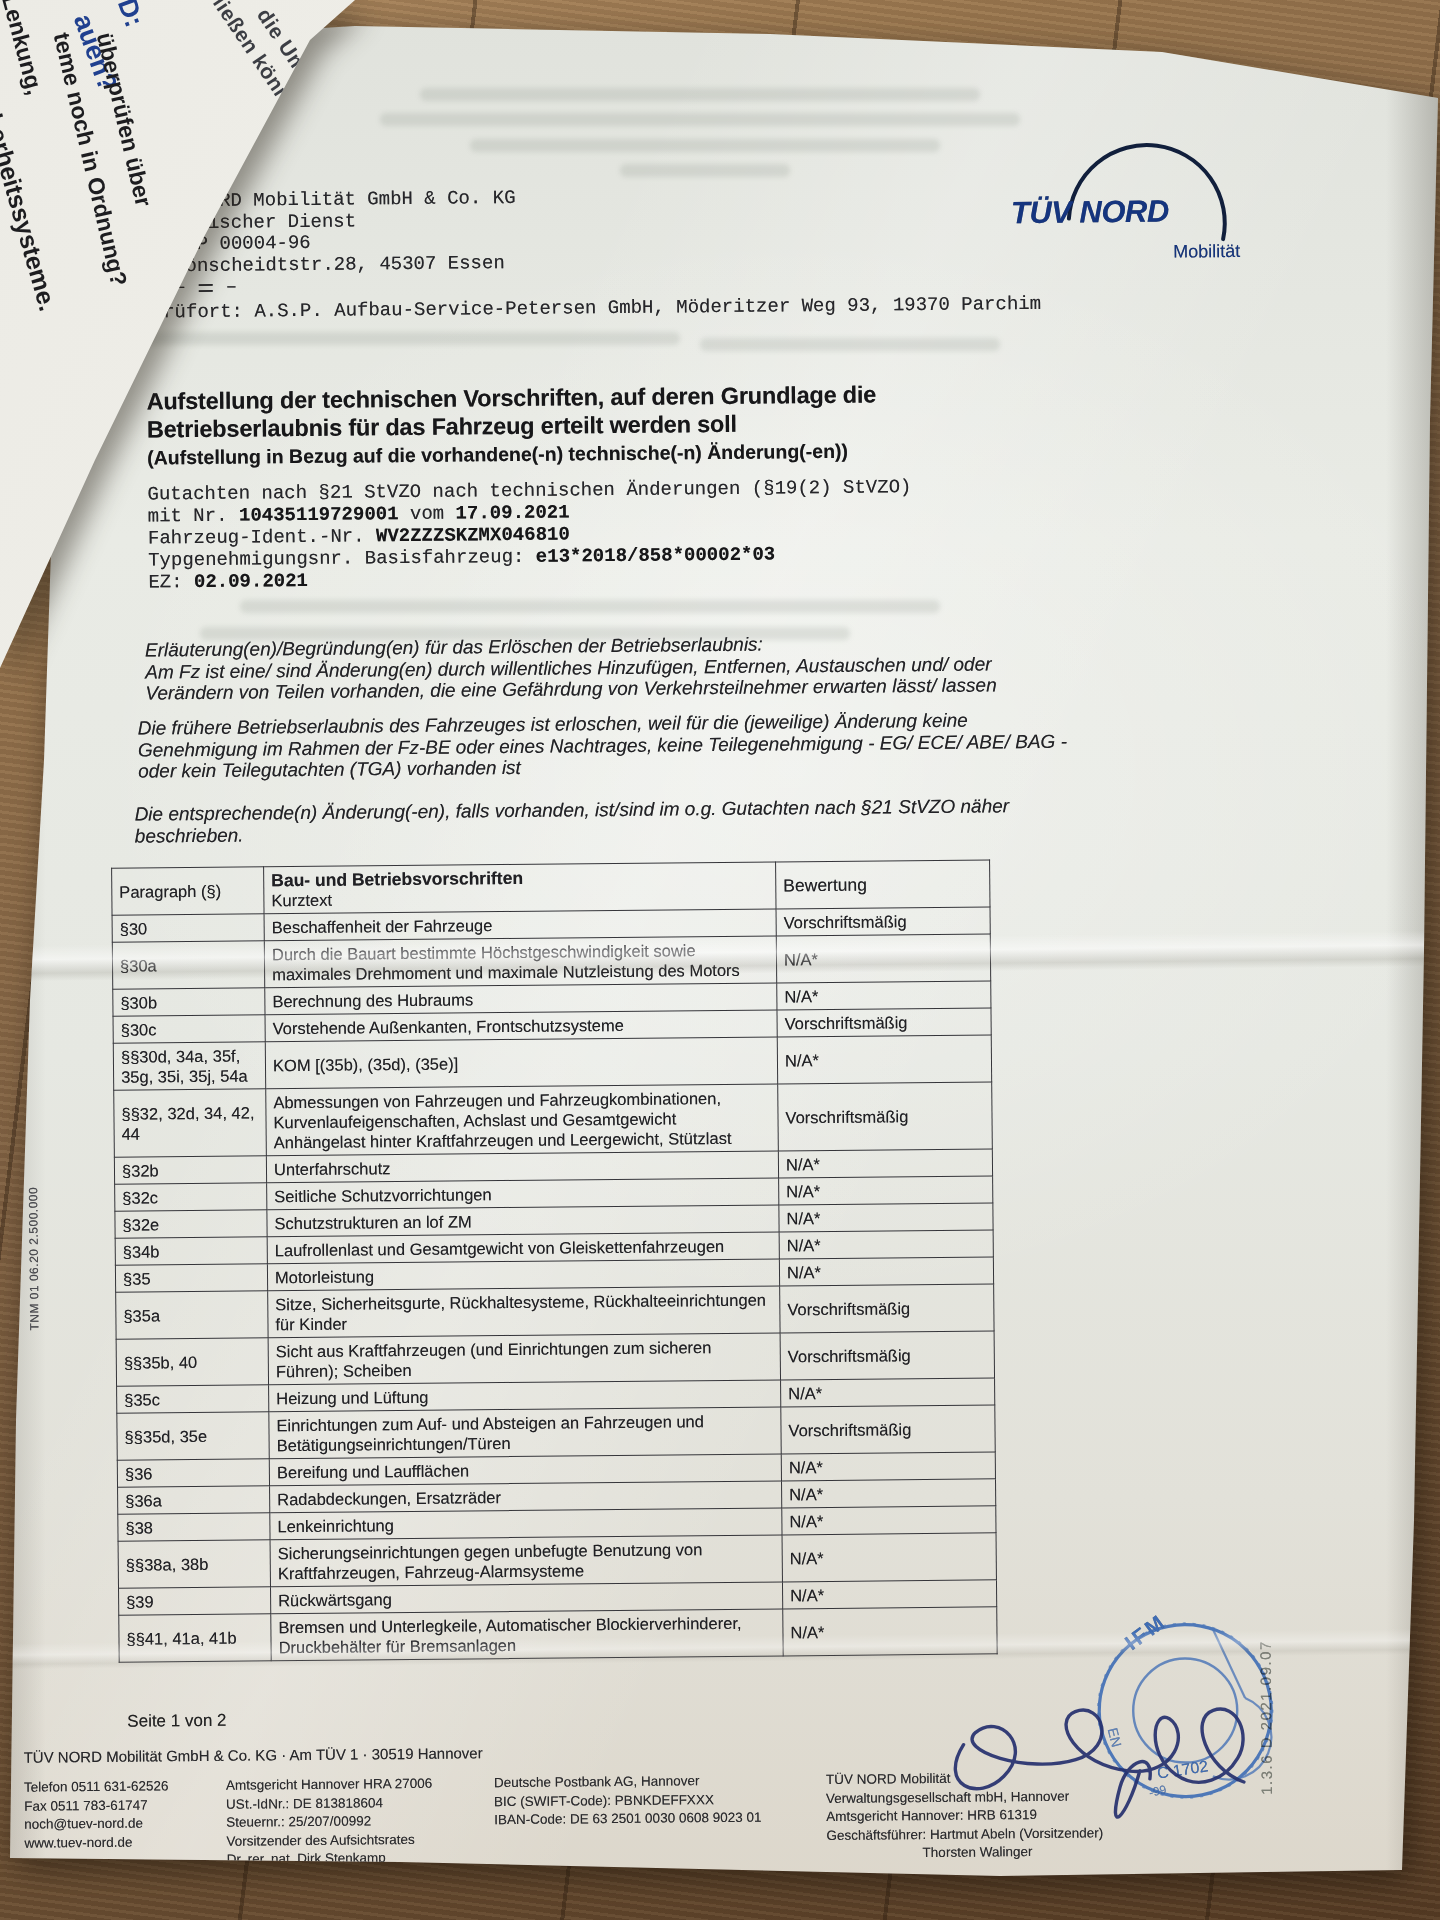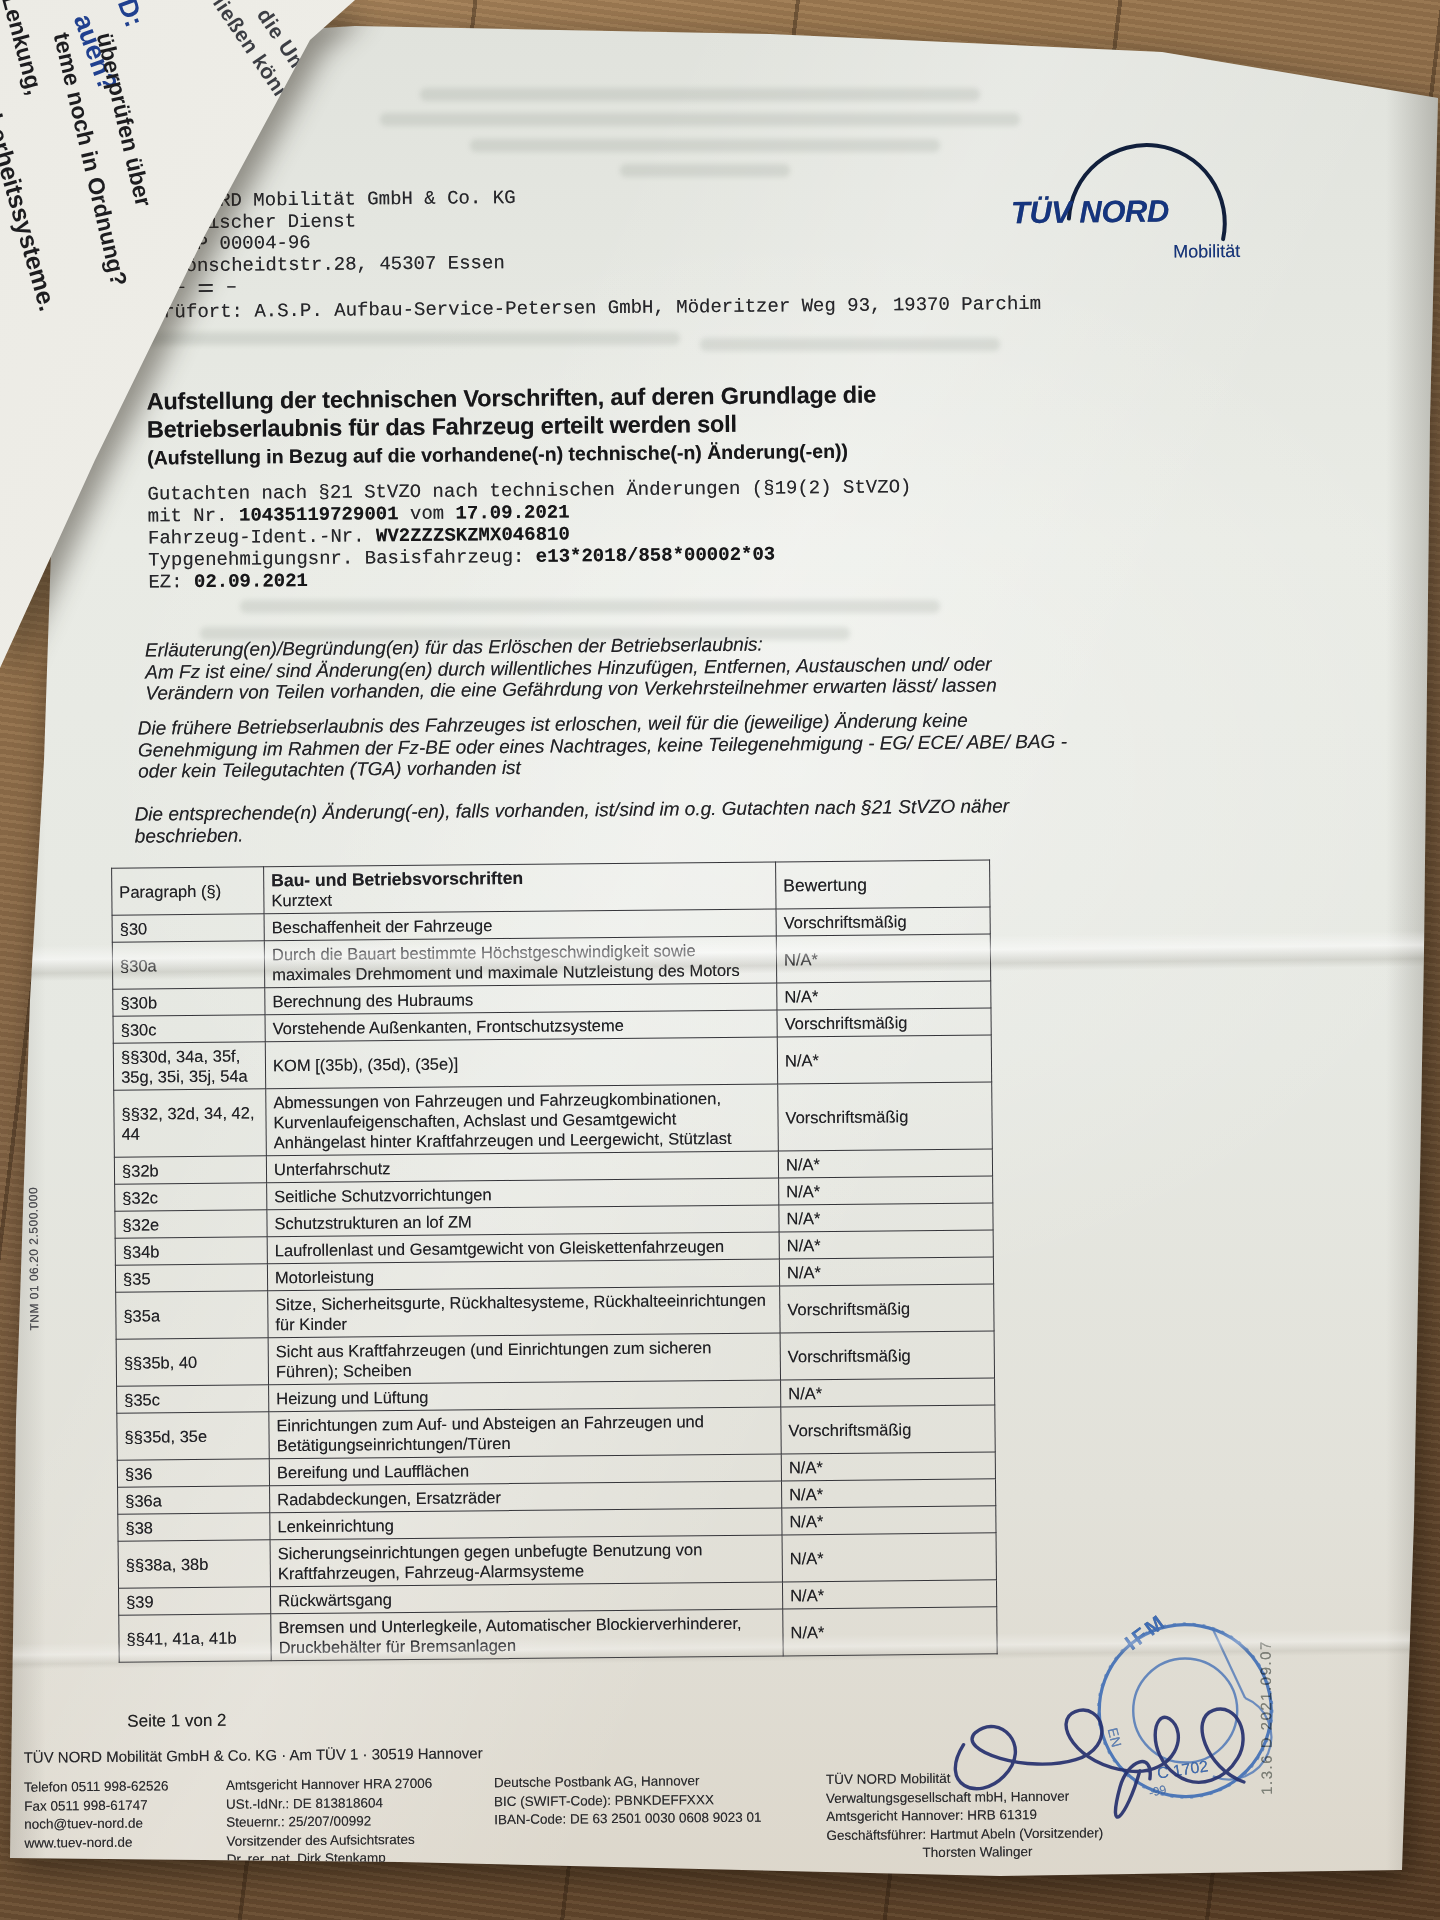--- a/index.html
+++ b/index.html
@@ -300,22 +300,22 @@
                 <td>Bremsen und Unterlegkeile, Automatischer Blockierverhinderer, Druckbehälter für Bremsanlagen</td>
                 <td>N/A*</td>
               </tr>
             </tbody>
         </table>
 
         <div class="seite">Seite 1 von 2</div>
         <div class="address">TÜV NORD Mobilität GmbH &amp; Co. KG · Am TÜV 1 · 30519 Hannover</div>
         <div class="fcol fcol1">
 
-        <div>Telefon 0511 998-62526</div>
-            <div>Fax 0511 998-61747</div>
+        <div>Telefon 0511 631-62526</div>
+            <div>Fax 0511 783-61747</div>
             <div>noch@tuev-nord.de</div>
             <div>www.tuev-nord.de</div>
           </div>
         <div class="fcol fcol2">
 
         <div>Amtsgericht Hannover HRA 27006</div>
             <div>USt.-IdNr.: DE 813818604</div>
             <div>Steuernr.: 25/207/00992</div>
             <div>Vorsitzender des Aufsichtsrates</div>
             <div>Dr. rer. nat. Dirk Stenkamp</div>

